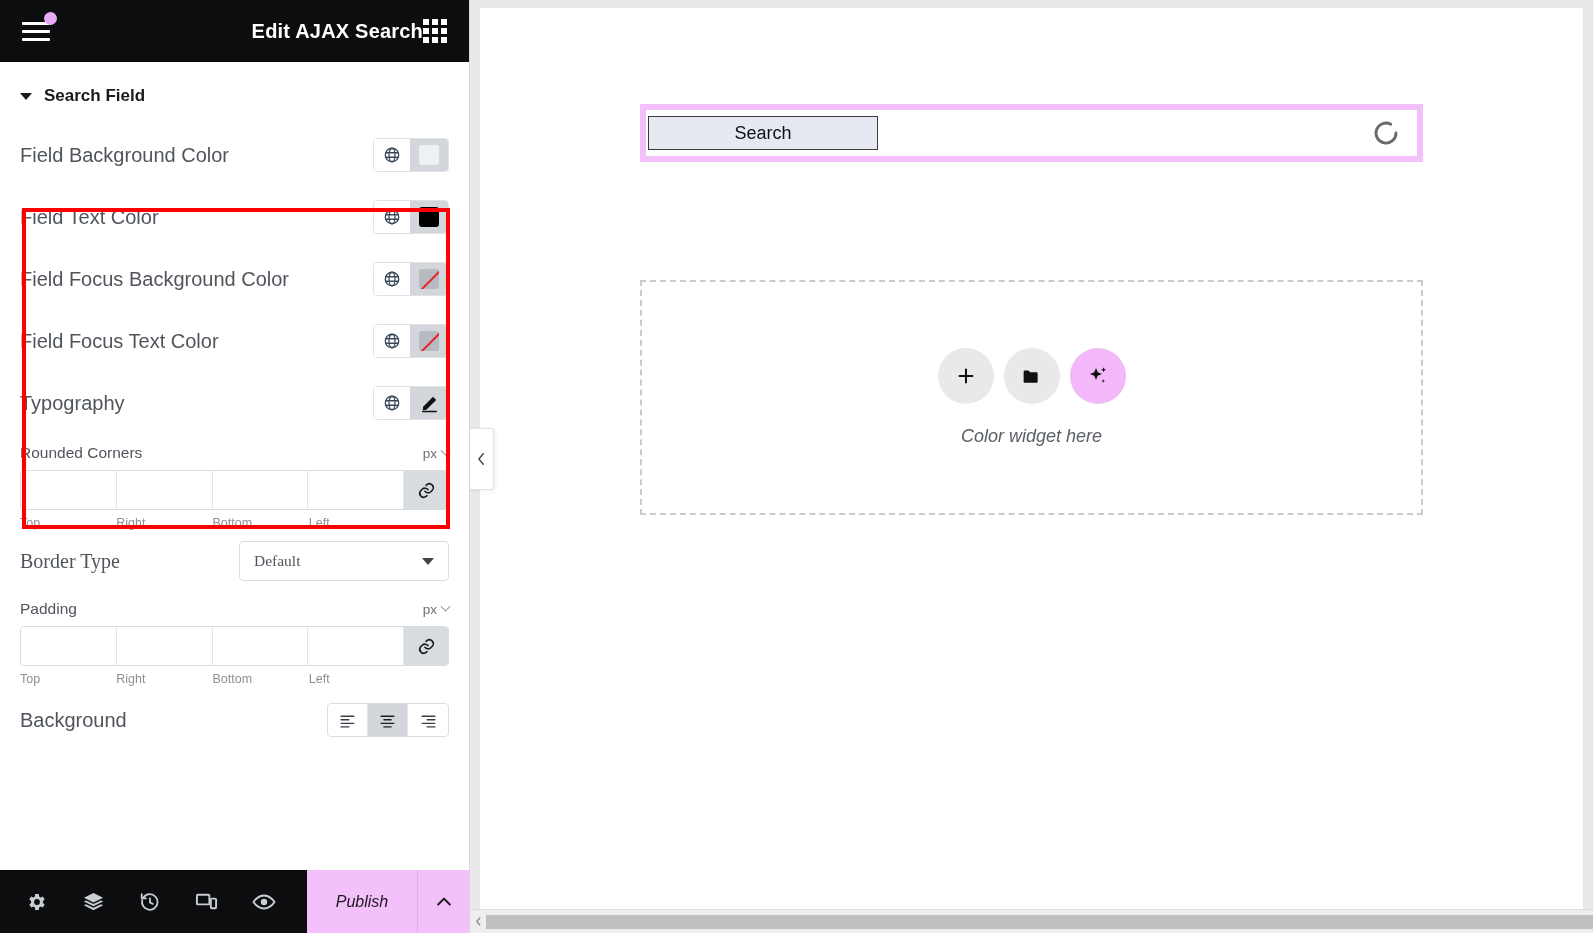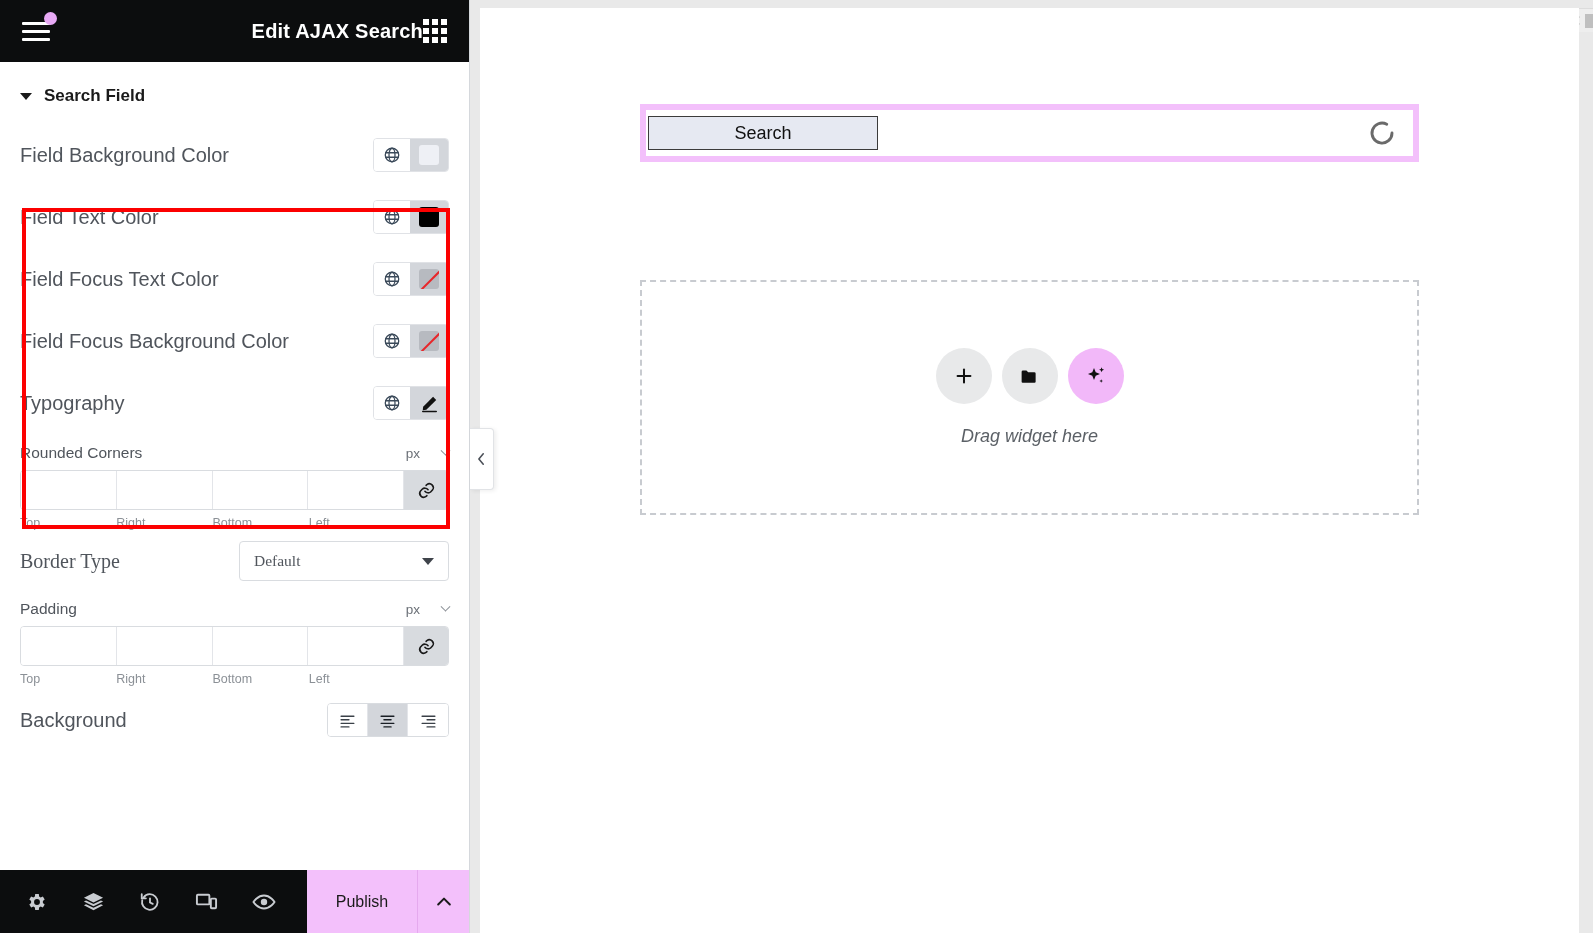--- a/index.html
+++ b/index.html
@@ -148,21 +148,21 @@
     transform-origin: center;
   }
 
   
   .dim-head {
     display: flex; align-items: center; justify-content: space-between;
     padding-top: 10px; padding-bottom: 8px;
   }
   .dim-title { font-size: 15.5px; color: #50555c; }
   .unit-sel {
-    display: flex; align-items: center; gap: 22px;
+    display: flex; align-items: center; gap: 5px;
     font-size: 13.5px; color: #6b7077; cursor: pointer;
   }
   .chev-sm {
     width: 7px; height: 7px;
     border-right: 1.6px solid #8a8f96;
     border-bottom: 1.6px solid #8a8f96;
     transform: rotate(45deg) translate(-2px,-2px);
   }
   .dim-inputs {
     display: flex;
@@ -255,20 +255,21 @@
     display: flex; align-items: center;
     padding-left: 26px; gap: 34px;
   }
   .f-icon { cursor: pointer; display: flex; align-items: center; }
   .publish-btn {
     width: 110px;
     background: #f3c0fb;
     display: flex; align-items: center; justify-content: center;
     font-size: 16px; color: #1a1a1a;
     cursor: pointer;
+    font-style: italic;
   }
   .publish-arrow {
     width: 52px;
     background: #f3c0fb;
     border-left: 1px solid #e5a9ee;
     display: flex; align-items: center; justify-content: center;
     cursor: pointer;
   }
 
   
@@ -284,21 +285,21 @@
     box-shadow: 2px 1px 4px rgba(0,0,0,.07);
     cursor: pointer;
     z-index: 40;
   }
 
   
   .canvas-wrap {
     flex: 1;
     position: relative;
     background: #e9e9e9;
-    display: flex; 
+    display: flex; flex-direction: column;
     padding: 8px 10px 0 10px;
   }
   .canvas {
     flex: 1;
     background: #ffffff;
     position: relative;
     overflow: hidden;
   }
   .canvas-inner { padding: 96px 160px 0 160px; }
 
@@ -430,38 +431,38 @@
                   <line x1="3" y1="15" x2="21" y2="15"></line>
               </svg>
             </div>
             <div class="swatch-btn">
               <span class="swatch-chip sw-black"></span>
             </div>
           </div>
         </div>
 
         <div class="ctrl-row">
-          <span class="ctrl-label">Field Focus Text Color</span>
+          <span class="ctrl-label">Field Focus Background Color</span>
           <div class="color-combo">
             <div class="globe-btn">
               <svg width="18" height="18" viewBox="0 0 24 24" fill="none" stroke="#3b4a5a" stroke-width="1.7">
                 <circle cx="12" cy="12" r="9"></circle>
                   <ellipse cx="12" cy="12" rx="4" ry="9"></ellipse>
                 <line x1="3" y1="9" x2="21" y2="9"></line>
                   <line x1="3" y1="15" x2="21" y2="15"></line>
               </svg>
             </div>
             <div class="swatch-btn">
               <span class="swatch-chip sw-none"></span>
             </div>
           </div>
         </div>
 
         <div class="ctrl-row">
-          <span class="ctrl-label">Field Focus Background Color</span>
+          <span class="ctrl-label">Field Focus Text Color</span>
           <div class="color-combo">
             <div class="globe-btn">
               <svg width="18" height="18" viewBox="0 0 24 24" fill="none" stroke="#3b4a5a" stroke-width="1.7">
                 <circle cx="12" cy="12" r="9"></circle>
                   <ellipse cx="12" cy="12" rx="4" ry="9"></ellipse>
                 <line x1="3" y1="9" x2="21" y2="9"></line>
                   <line x1="3" y1="15" x2="21" y2="15"></line>
               </svg>
             </div>
             <div class="swatch-btn">
@@ -661,21 +662,21 @@
               </svg>
             </div>
             <div class="dz-btn ai">
               <svg width="24" height="24" viewBox="0 0 24 24" fill="#111111">
                 <path d="M10 4l1.7 4.3L16 10l-4.3 1.7L10 16l-1.7-4.3L4 10l4.3-1.7z"></path>
                 <path d="M17.6 3.3l.7 1.8 1.8.7-1.8.7-.7 1.8-.7-1.8-1.8-.7 1.8-.7z"></path>
                 <path d="M17.2 15.2l.5 1.3 1.3.5-1.3.5-.5 1.3-.5-1.3-1.3-.5 1.3-.5z"></path>
               </svg>
             </div>
           </div>
-          <div class="dz-text">Drag widget here</div>
+          <div class="dz-text">Color widget here</div>
         </div>
 
       </div>
     </div>
 
     <div class="hscroll">
       <div class="hscroll-arrow">
         <svg width="7" height="9" viewBox="0 0 8 10" fill="none" stroke="#8a8a8a" stroke-width="1.5" stroke-linecap="round" stroke-linejoin="round">
           <polyline points="5.5,1 2,5 5.5,9"></polyline>
         </svg>

